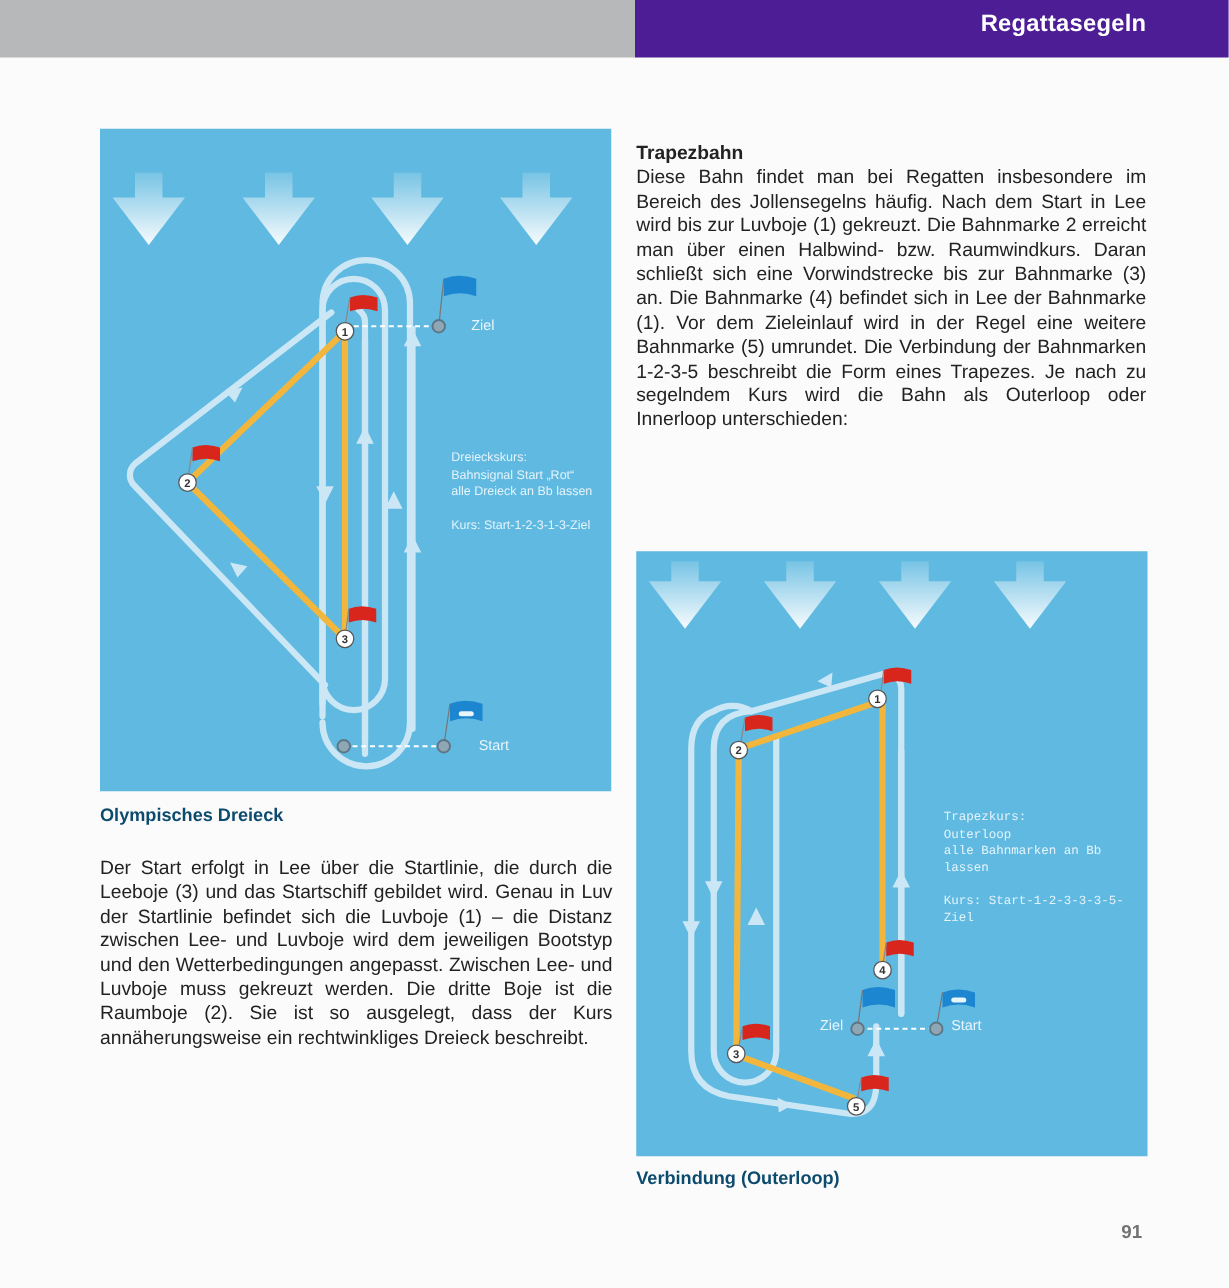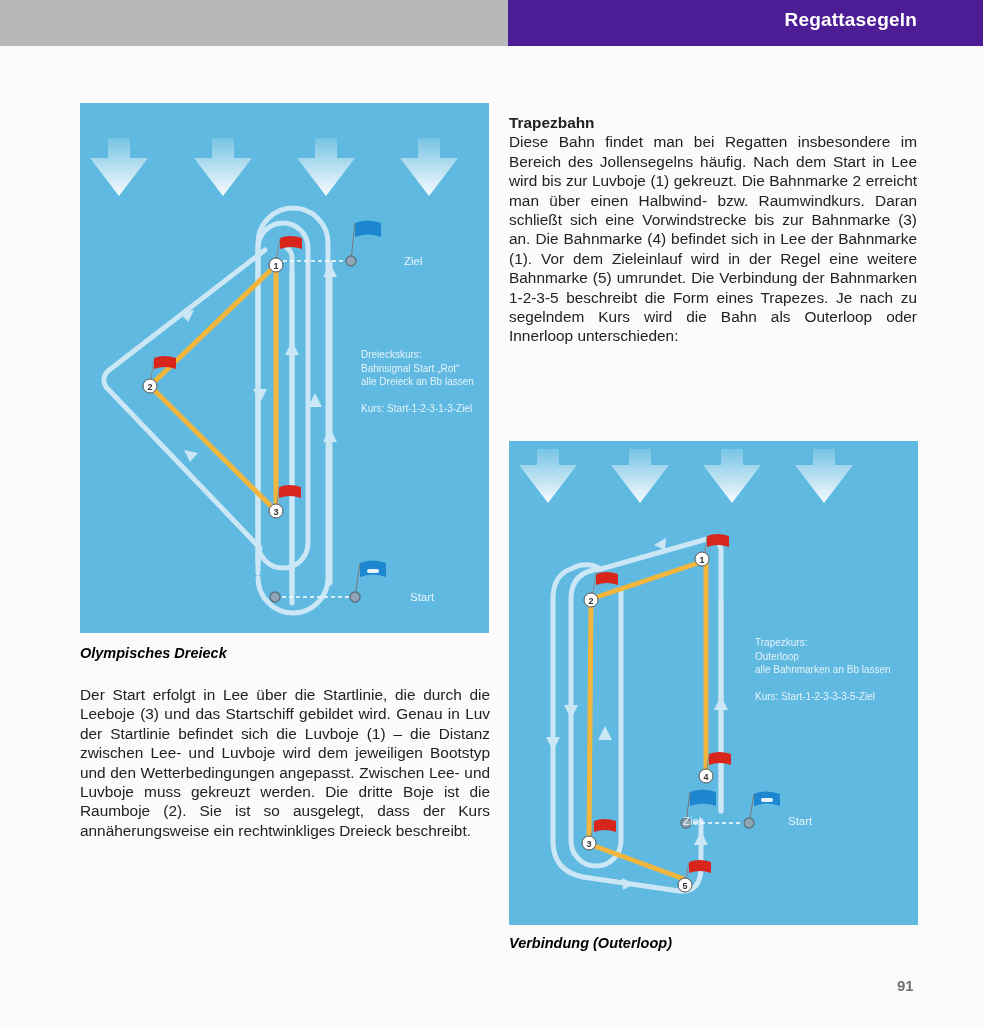--- a/index.html
+++ b/index.html
@@ -10,30 +10,30 @@
       color: #1e1e1e;
     }
     .header-gray { position: absolute; left: 0; top: 0; width: 508px; height: 46px; background: #b7b8b9; }
     .header-red { position: absolute; left: 508px; top: 0; width: 475px; height: 46px; background: #4c1d95; }
     .header-title {
       position: absolute; right: 66px; top: 9px; color: #fff;
       font-size: 19px; font-weight: bold; letter-spacing: 0.2px;
     }
     .fig { position: absolute; background: #5fb9e0; overflow: hidden; }
     .fig svg { position: absolute; left: 0; top: 0; }
-    .caption { position: absolute; font-weight: bold; font-size: 14.5px; color: #000000; font-style: italic; }
+    .caption { position: absolute; font-weight: bold; font-size: 14.5px; color: #0c4a6e; }
     .body-text {
       position: absolute; font-size: 15.4px; line-height: 19.4px; text-align: justify; color: #222;
     }
     .body-text p { margin: 0; }
     .subhead { font-weight: bold; font-size: 15.4px; line-height: 19.4px; }
     .page-number { position: absolute; left: 897px; top: 977px; font-weight: bold; font-size: 15px; color: #737373; }
-    .diagram-note { position: absolute; color: #e4f3fb; font-size: 10px; line-height: 13.5px; }
+    .diagram-note { position: absolute; color: #e4f3fb; font-size: 10px; line-height: 13.5px; margin-top: 12px; }
     .diagram-note .gap { height: 13px; }
-    .flag-label { position: absolute; color: #e8f5fc; font-size: 11.5px; margin-left: 27px; }
+    .flag-label { position: absolute; color: #e8f5fc; font-size: 11.5px; }
   </style>
 </head>
 <body>
 
 <div class="header-gray"></div>
 <div class="header-red">
   <span class="header-title">Regattasegeln</span>
 </div>
 
 <div class="fig" style="left:80px; top:103px; width:409px; height:530px;">
@@ -195,21 +195,21 @@
       <circle cx="80" cy="402" r="7" fill="#fff" stroke="#555" stroke-width="1"></circle>
         <text x="80" y="405.5">3</text>
       <circle cx="197" cy="335" r="7" fill="#fff" stroke="#555" stroke-width="1"></circle>
         <text x="197" y="338.5">4</text>
       <circle cx="176" cy="444" r="7" fill="#fff" stroke="#555" stroke-width="1"></circle>
         <text x="176" y="447.5">5</text>
     </g>
   </svg>
   <span class="flag-label" style="left:147px; top:374px;">Ziel</span>
   <span class="flag-label" style="left:252px; top:374px;">Start</span>
-  <div class="diagram-note" style="left:246px; top:195px;">
+  <div class="diagram-note" style="left:246px; top:195px;font-family:Liberation Mono, monospace;">
     <div>Trapezkurs:</div>
     <div>Outerloop</div>
     <div>alle Bahnmarken an Bb lassen</div>
     <div class="gap"></div>
     <div>Kurs: Start-1-2-3-3-3-5-Ziel</div>
   </div>
 </div>
 <div class="caption" style="left:509px; top:935px;">Verbindung (Outerloop)</div>
 
 <div class="page-number">91</div>

